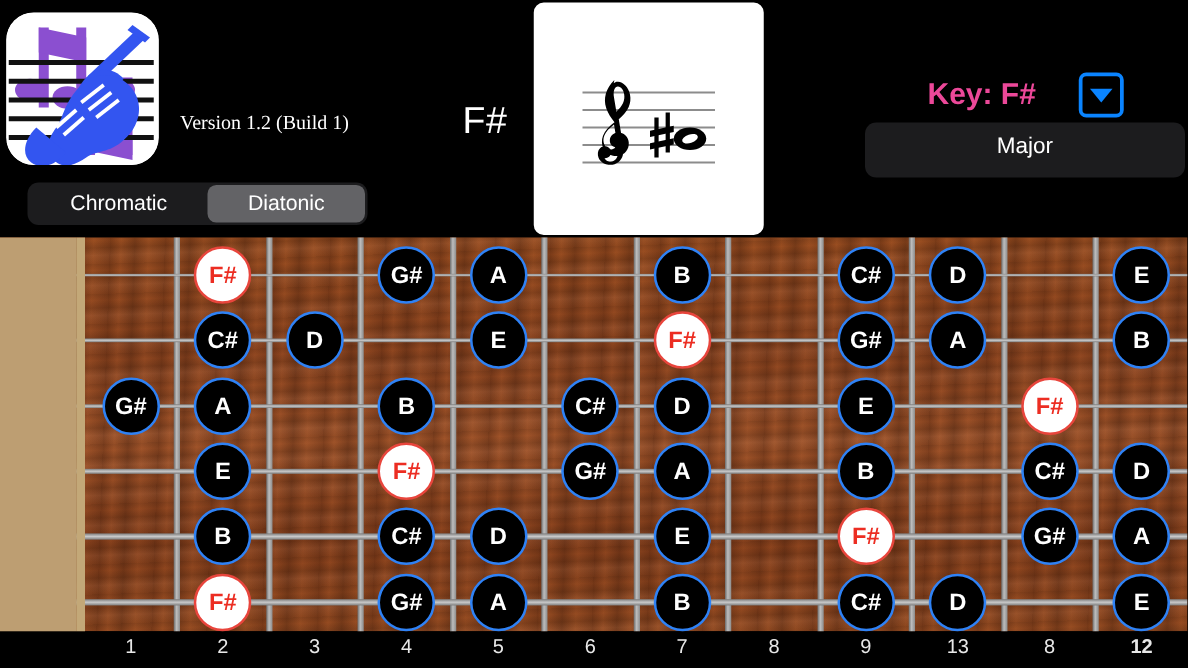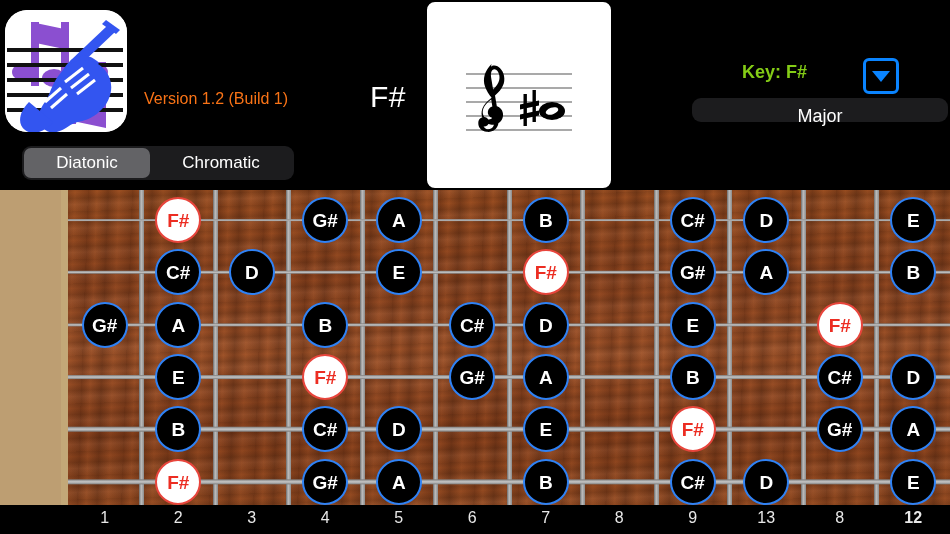--- a/index.html
+++ b/index.html
@@ -20,21 +20,21 @@
   }
   #app-icon svg { display:block; width:122px; height:122px; }
 
   #app-title {
     position: absolute; left: 142px; top: 46px;
     font-size: 35px; font-weight: 400; color: #fff; letter-spacing: .2px;
     white-space: nowrap;
   }
   #app-version {
     position: absolute; left: 144px; top: 90px;
-    font-size: 16px; color: #f97316; white-space: nowrap;
+    font-size: 16px; color: #ffffff; white-space: nowrap; font-family: Liberation Serif, serif;
   }
 
   #note-name {
     position: absolute; left: 370px; top: 80px;
     font-size: 30px; color: #fff; font-weight: 400; letter-spacing:.5px;
   }
 
   
   .segmented {
     position: absolute; display: flex;
@@ -43,26 +43,26 @@
   .segmented .seg {
     flex: 1 1 auto; display:flex; align-items:center; justify-content:center;
     font-size: 17px; color:#fff; border-radius:7px;
     background: transparent; white-space: nowrap;
   }
   .segmented .seg.active { background:#636366; }
 
   #mode-toggle { left: 22px; top: 146px; width: 272px; height: 34px; }
   #mode-toggle .seg { height: 30px; }
 
-  #quality-toggle { left: 692px; top: 98px; width: 256px; height: 24px; }
+  #quality-toggle { left: 692px; top: 98px; width: 256px; height: 44px; }
   #quality-toggle .seg { height: 32px; font-size: 18px; }
 
   #key-label {
     position: absolute; left: 742px; top: 62px;
-    font-size: 18px; font-weight: 700; color:#84cc16; white-space:nowrap;
+    font-size: 24px; font-weight: 700; color:#ec4899; white-space:nowrap;
   }
   #key-dropdown {
     position: absolute; left: 863px; top: 58px; width: 36px; height: 36px;
     border: 3px solid #0a84ff; border-radius: 6px;
     display:flex; align-items:center; justify-content:center; background:#000;
   }
   #key-dropdown .tri {
     width: 0; height: 0;
     border-left: 9px solid transparent; border-right: 9px solid transparent;
     border-top: 11px solid #0a84ff;
@@ -177,22 +177,22 @@
           <line x1="40" y1="92" x2="56" y2="78"></line>
           <line x1="46" y1="98" x2="62" y2="84"></line>
         </g>
       </svg>
     </div>
 
     <div id="app-version">Version 1.2 (Build 1)</div>
     <div id="note-name">F#</div>
 
     <div class="segmented" id="mode-toggle">
+      <div class="seg">Chromatic</div>
       <div class="seg active">Diatonic</div>
-      <div class="seg">Chromatic</div>
     </div>
 
     <div id="staff-card">
       <svg width="150" height="150" viewBox="0 0 150 150" xmlns="http://www.w3.org/2000/svg">
         <g stroke="#8c8c8c" stroke-width="1.6">
           <line x1="22" y1="54" x2="128" y2="54"></line>
           <line x1="22" y1="68" x2="128" y2="68"></line>
           <line x1="22" y1="82" x2="128" y2="82"></line>
           <line x1="22" y1="96" x2="128" y2="96"></line>
           <line x1="22" y1="110" x2="128" y2="110"></line>

